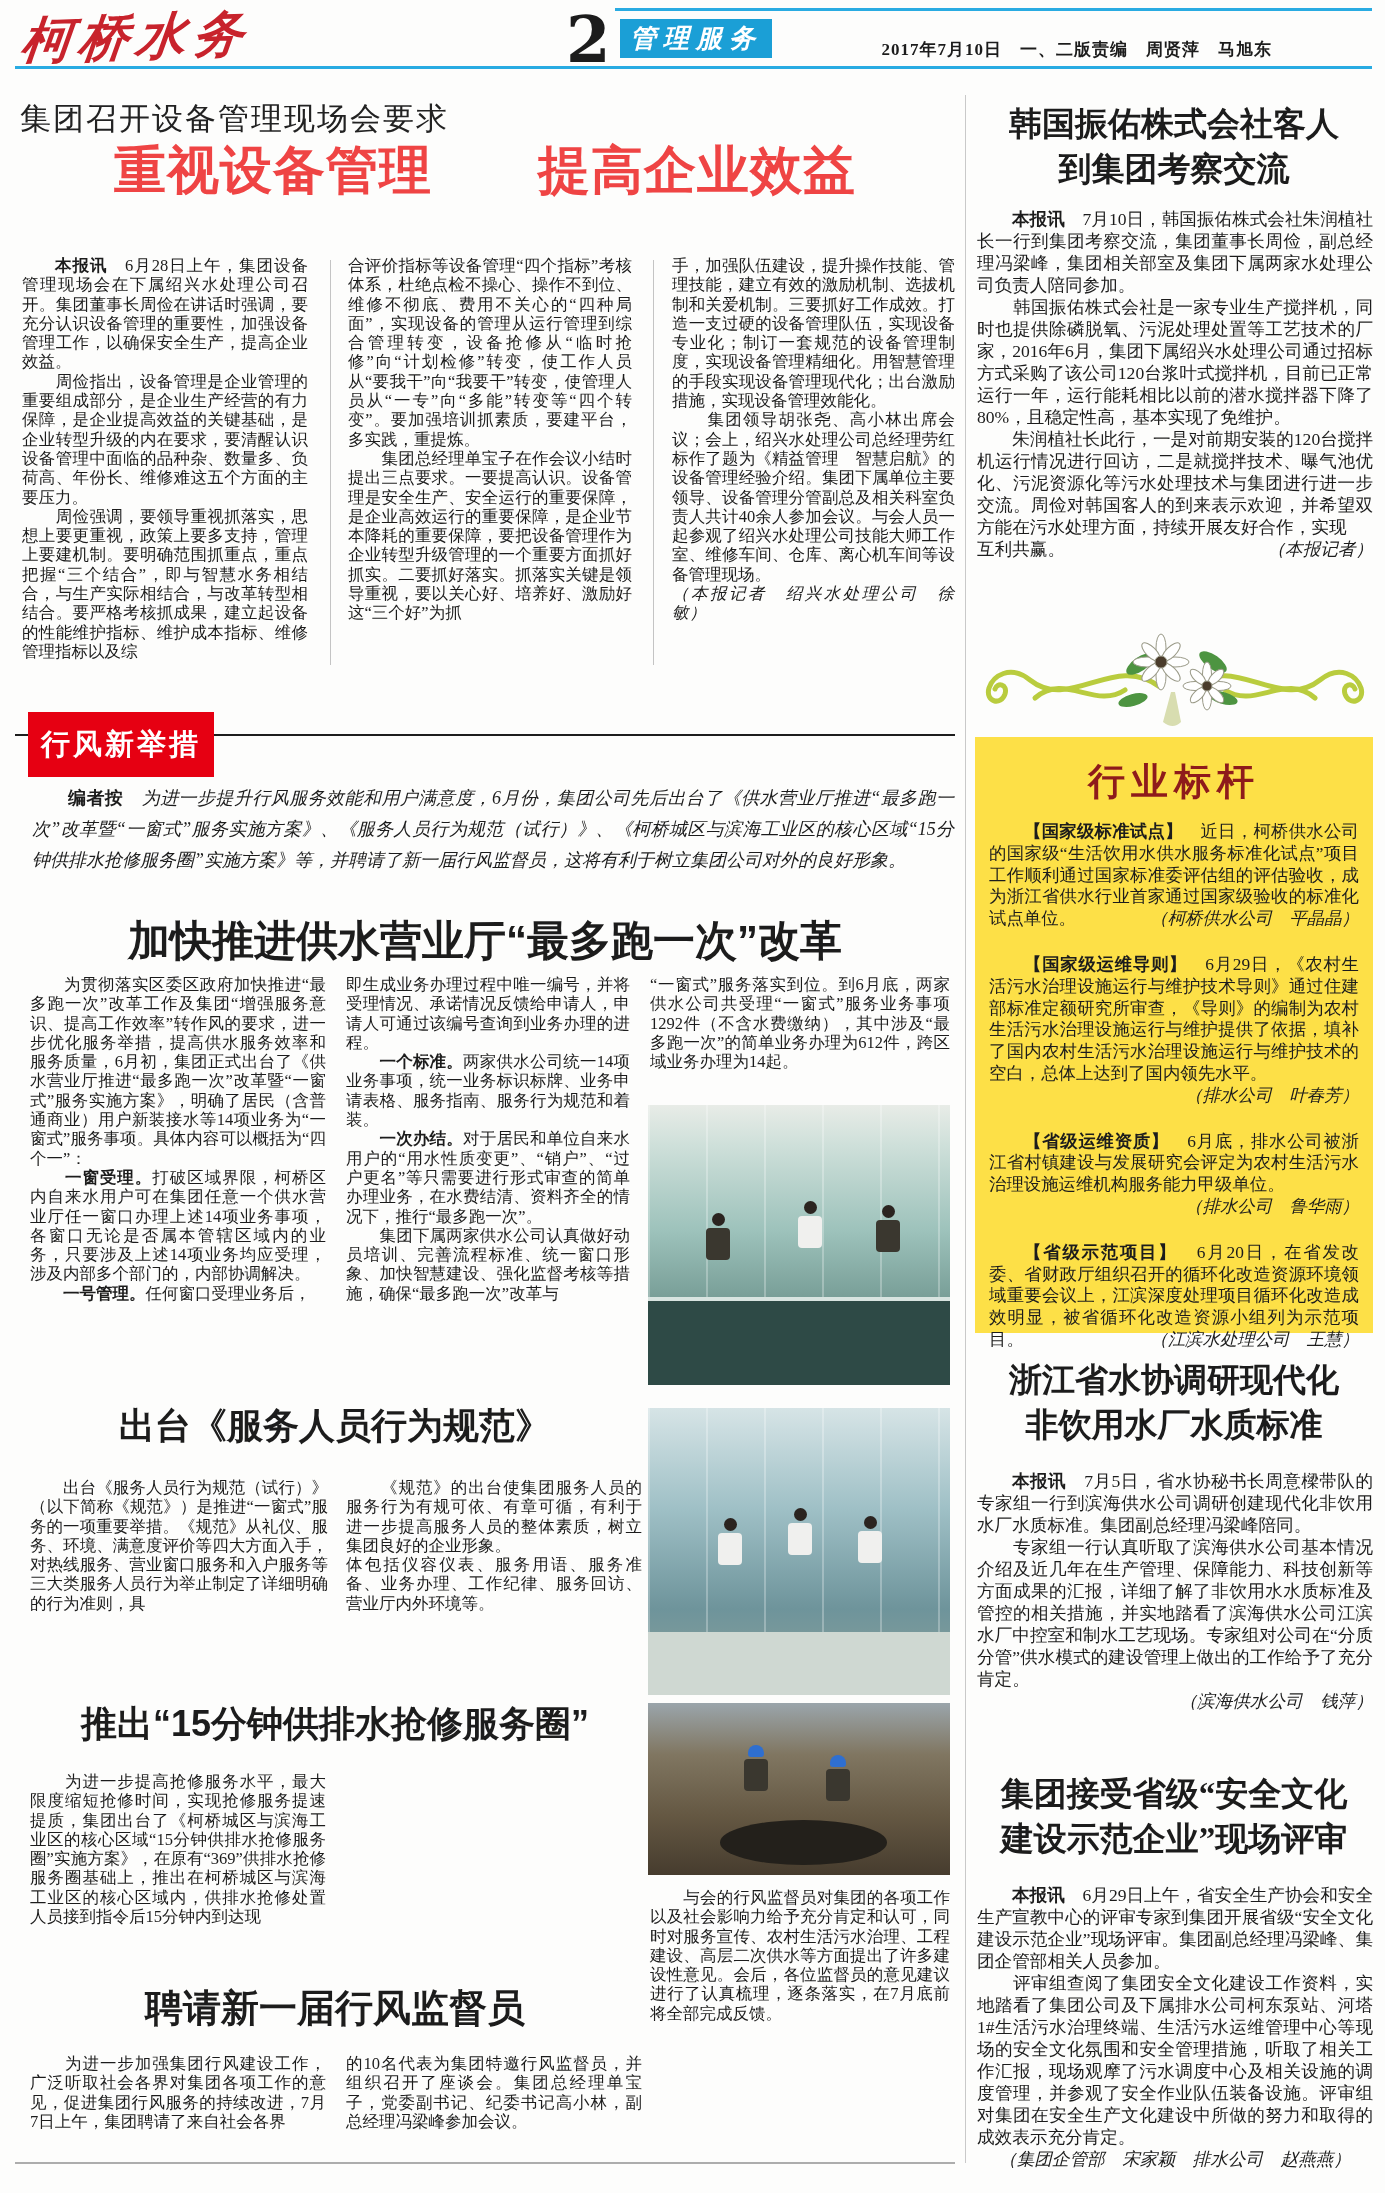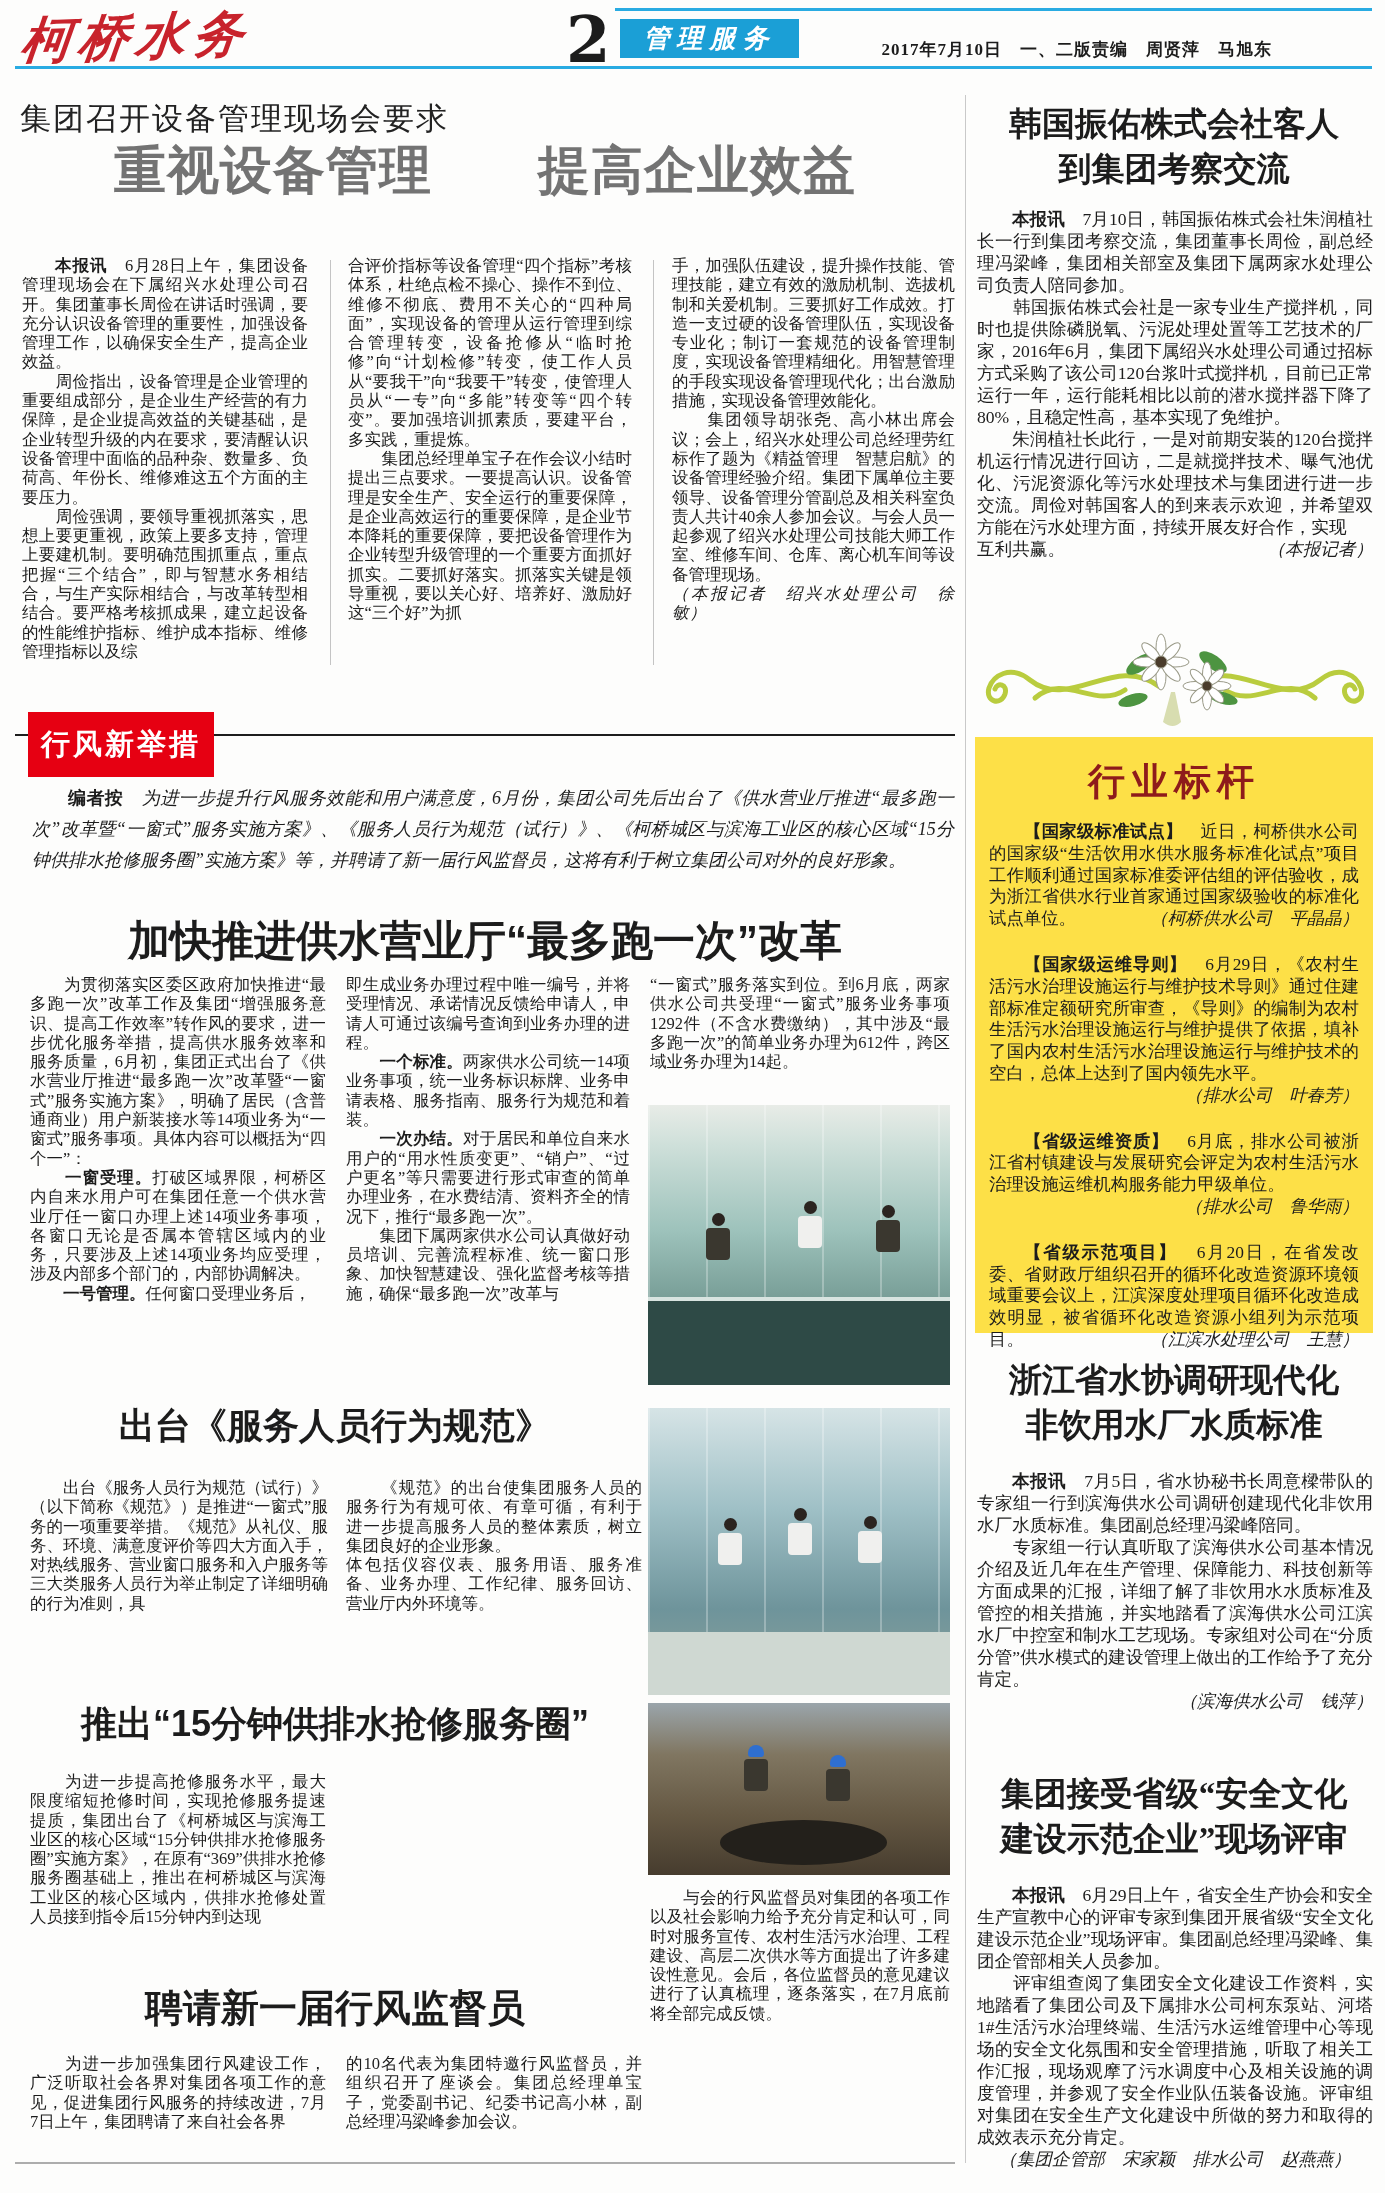--- a/index.html
+++ b/index.html
@@ -7,27 +7,27 @@
         font-family:"Liberation Serif","DejaVu Serif",serif;color:#1c1c1c;}
   .abs{position:absolute;}
   .sans{font-family:"Liberation Sans","DejaVu Sans",sans-serif;}
   .center{text-align:center;}
   .right{text-align:right;}
   
   .masthead{left:22px;top:4px;font-size:50px;font-weight:bold;font-style:italic;color:#c8232c;
             letter-spacing:7px;transform:skewX(-8deg) rotate(-2deg);font-family:"DejaVu Serif",serif;}
   .cyan-line{background:#29abe2;height:3px;}
   .pagenum{left:566px;top:2px;font-size:64px;font-weight:bold;font-family:"DejaVu Serif",serif;}
-  .section-badge{left:620px;top:19px;width:179px;height:39px;background:#1b9fd6;color:#fff;
+  .section-badge{left:620px;top:19px;width:152px;height:39px;background:#1b9fd6;color:#fff;
                  display:flex;align-items:center;justify-content:center;font-size:26px;font-weight:bold;
                  letter-spacing:7px;font-style:italic;}
   .dateline{top:38px;right:113px;font-size:17px;font-weight:bold;letter-spacing:1px;}
   
   .kicker{left:20px;top:98px;font-size:31px;letter-spacing:2px;color:#222;}
-  .h-main{left:15px;top:136px;width:940px;font-size:52px;font-weight:bold;letter-spacing:1px;color:#737373;}
+  .h-main{left:15px;top:136px;width:940px;font-size:52px;font-weight:bold;letter-spacing:1px;color:#ef4444;}
   .bodycol{font-size:16.5px;line-height:19.3px;}
   .bodycol p{margin:0;text-align:justify;}
   .colrule{width:1px;background:#c4c4c4;}
   .lead{font-weight:bold;font-family:"Liberation Sans","DejaVu Sans",sans-serif;margin-top:44px;}
   .sig{font-style:italic;letter-spacing:1px;}
   .black-rule{background:#1d1d1d;height:2px;}
   .badge{left:28px;top:712px;width:186px;height:65px;background:#e60012;color:#fff;display:flex;
          align-items:center;justify-content:center;font-size:29px;font-weight:bold;letter-spacing:3px;}
   .ednote{left:32px;top:783px;width:922px;font-size:18px;line-height:31px;font-style:italic;text-align:justify;}
   .h2{left:15px;top:913px;width:940px;font-size:42px;font-weight:bold;}

